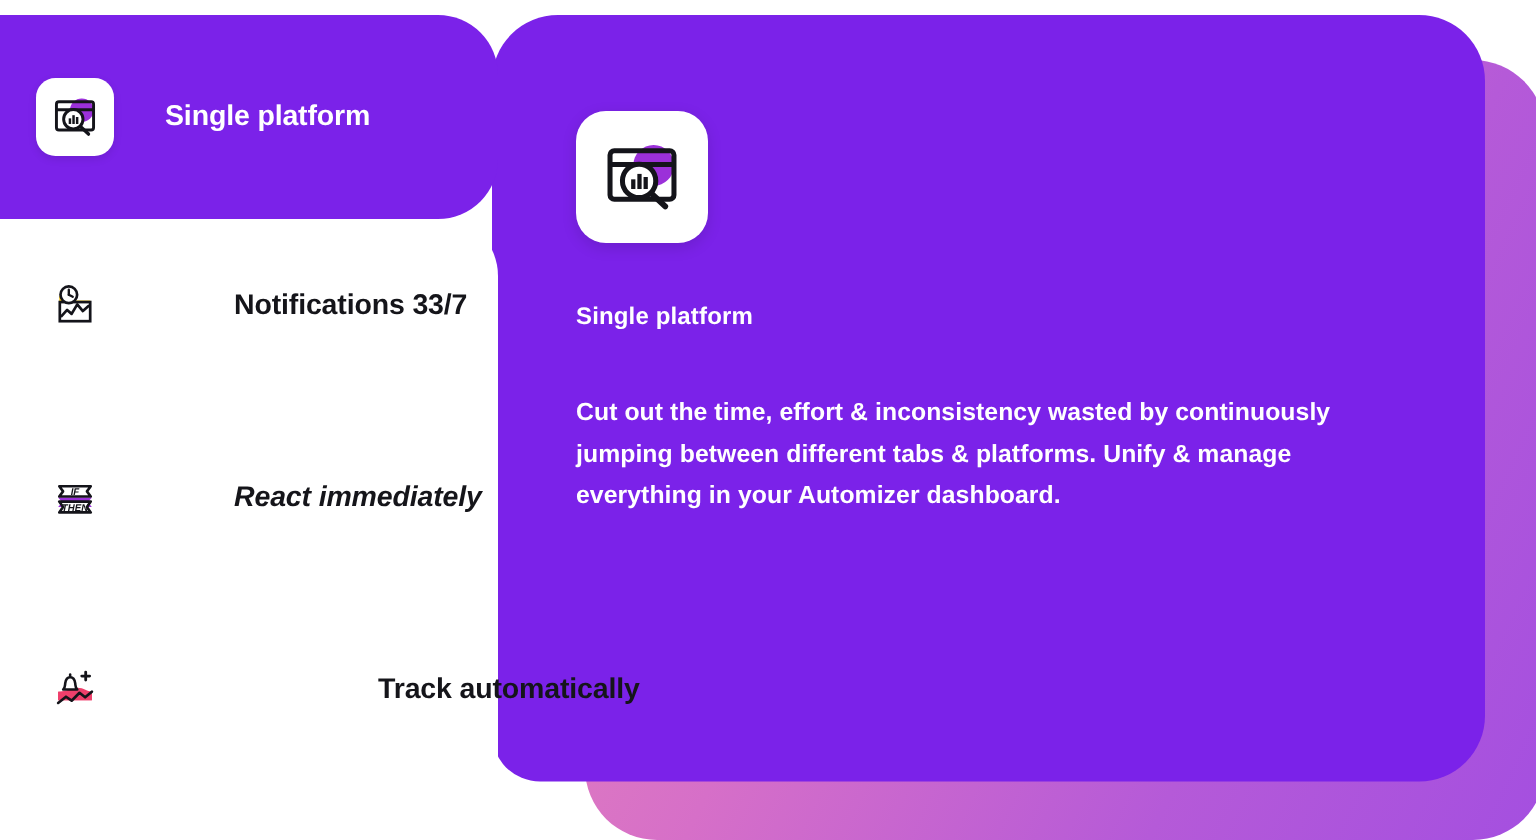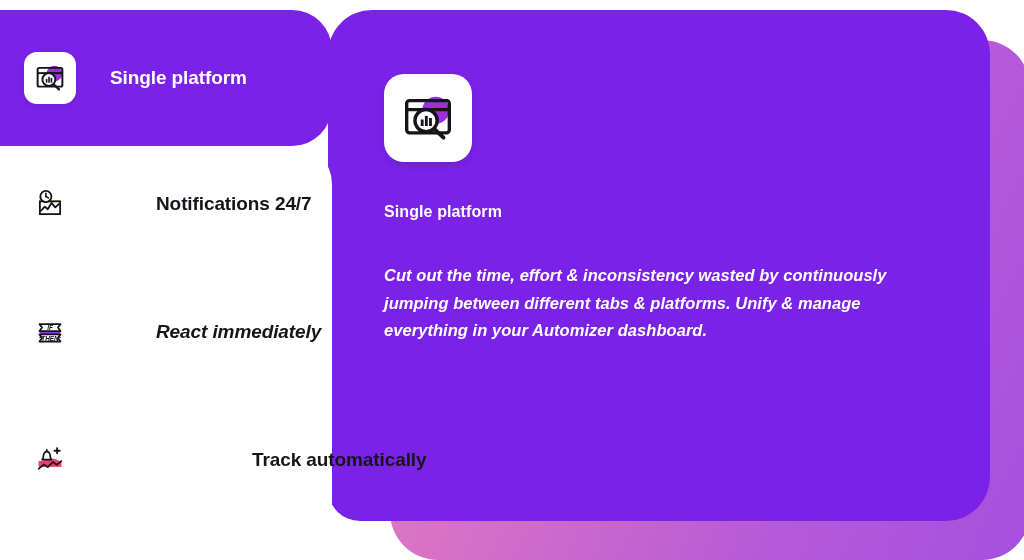--- a/index.html
+++ b/index.html
@@ -142,21 +142,20 @@
     letter-spacing: 0.1px;
   }
   .panel-body {
     margin-top: 41px;
     font-size: 16.5px;
     font-weight: bold;
     color: #ffffff;
     line-height: 1.68;
     width: 510px;
     letter-spacing: 0.05px;
-    font-style: italic;
   }
 </style>
 </head>
 <body>
 
 <div class="deco-plate"></div>
 
 <div class="detail-panel"></div>
 
 <div class="tabs-card"></div>
@@ -184,21 +183,21 @@
     <svg width="36" height="36" viewBox="0 0 48 48">
       <path d="M10 15 h11 l3.5 4 h13 v17 h-27.5 z" fill="#f5c518"></path>
       <rect x="10.5" y="20.5" width="27" height="17" fill="#ffffff" stroke="#14141a" stroke-width="2.4"></rect>
       <polyline points="12,33 17,27.5 21,31 26,22.5 31,28.5 36,24" fill="none" stroke="#14141a" stroke-width="2.4" stroke-linejoin="round" stroke-linecap="round"></polyline>
       <circle cx="18.5" cy="14" r="7.4" fill="#ffffff" stroke="#14141a" stroke-width="2.4"></circle>
       <line x1="18.5" y1="14" x2="18.5" y2="9.6" stroke="#14141a" stroke-width="2.1" stroke-linecap="round"></line>
       <line x1="18.5" y1="14" x2="22" y2="15.8" stroke="#14141a" stroke-width="2.1" stroke-linecap="round"></line>
     </svg>
   </span>
   <span class="gap"></span>
-  <span class="tab-label idle" style="margin-left:28px;">Notifications 24/7</span>
+  <span class="tab-label idle" style="margin-left:28px;">Notifications 33/7</span>
 </div>
 
 <div class="tab-row tab-row-2">
   <span class="icon-plain">
     <svg width="36" height="36" viewBox="0 0 48 48">
       <path d="M9 23.5 h30 l-3.6 4.3 l3.6 4.3 h-30 l3.6-4.3 z" fill="#9b30d9"></path>
       <path d="M10 13.5 h28 l-3.4 4.6 l3.4 4.6 h-28 l3.4-4.6 z" fill="#ffffff" stroke="#14141a" stroke-width="2.3" stroke-linejoin="round"></path>
       <path d="M10 27.2 h28 l-3.4 4.8 l3.4 4.8 h-28 l3.4-4.8 z" fill="#ffffff" stroke="#14141a" stroke-width="2.3" stroke-linejoin="round"></path>
       <text x="24" y="21.7" text-anchor="middle" font-family="Liberation Sans, sans-serif" font-size="8.6" font-weight="bold" fill="#14141a">IF</text>
       <text x="24" y="35.6" text-anchor="middle" font-family="Liberation Sans, sans-serif" font-size="8.6" font-weight="bold" fill="#14141a">THEN</text>

